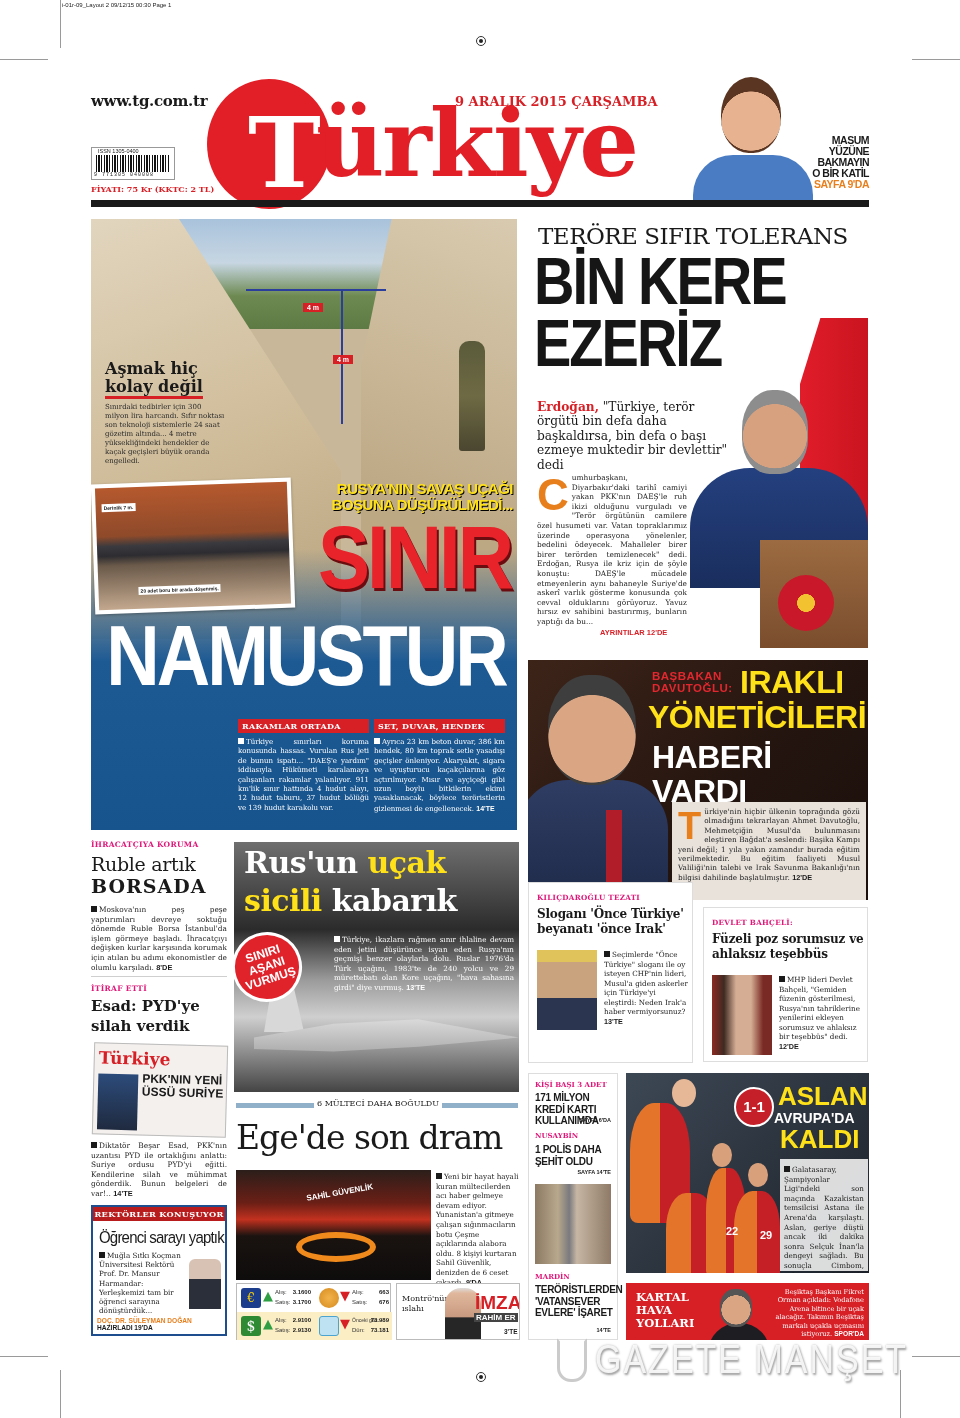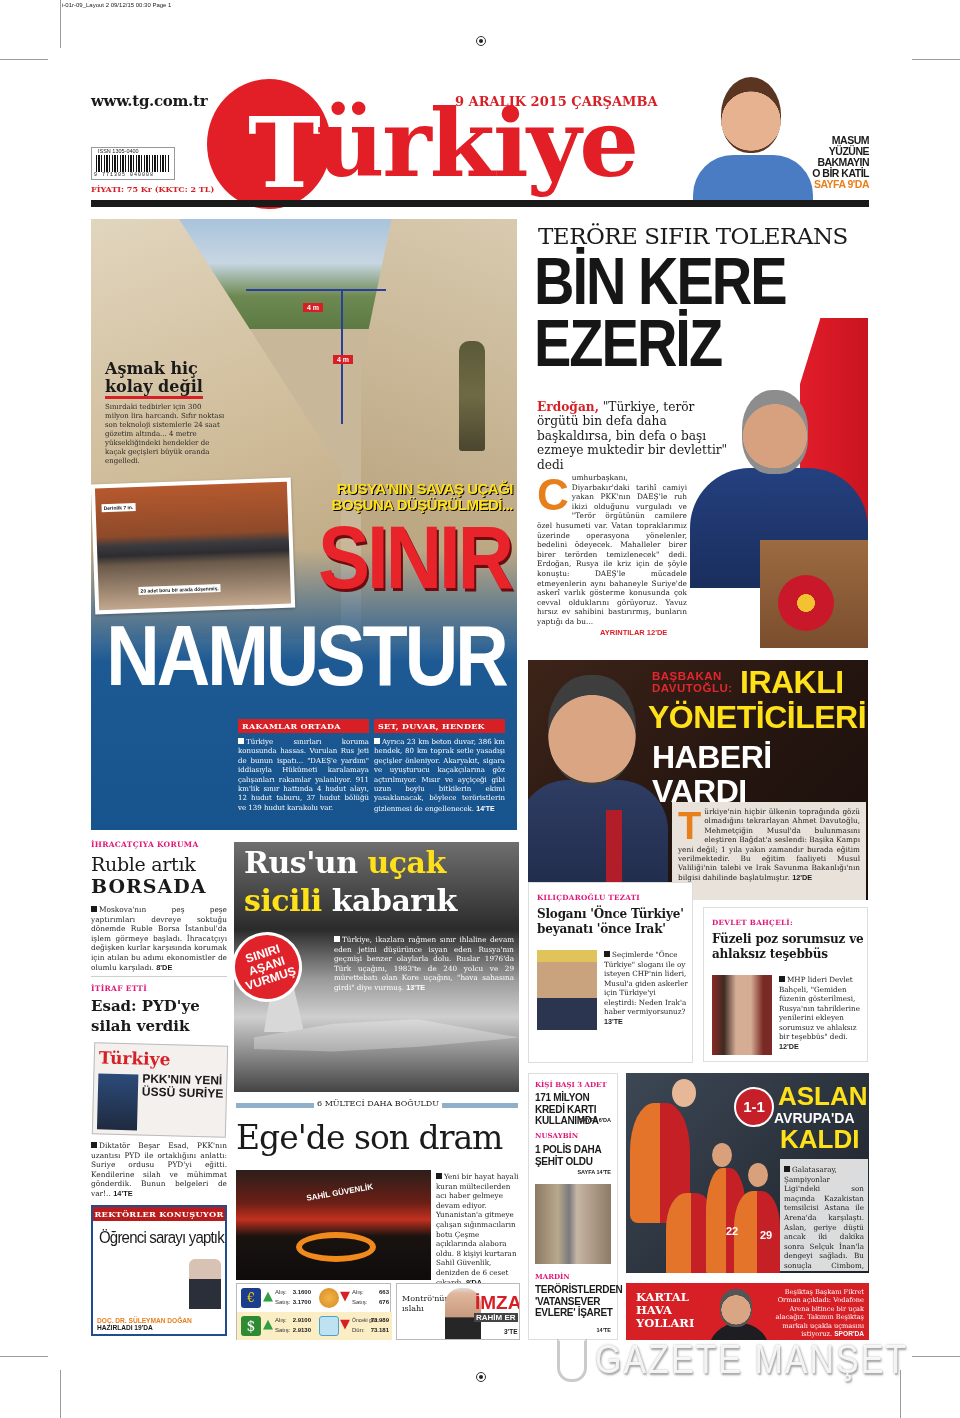--- a/index.html
+++ b/index.html
@@ -312,20 +312,21 @@
 <div class="abs esad-img">
   <div class="abs mini-logo serif">Türkiye</div>
   <div class="abs mini-photo"></div>
   <div class="abs mini-h">PKK'NIN YENİ ÜSSÜ SURİYE</div>
 </div>
 <div class="abs leftcol esad-t body-text"><span class="sq"></span><span>Diktatör Beşar Esad, PKK'nın uzantısı PYD ile ortaklığını anlattı: Suriye ordusu PYD'yi eğitti. Kendilerine silah ve mühimmat gönderdik. Bunun belgeleri de var!..</span> <span class="ref">14'TE</span></div>
 
 <div class="abs rektor">
   <div class="rektor-head serif">REKTÖRLER KONUŞUYOR</div>
   <div class="rektor-title">Öğrenci sarayı yaptık</div>
+  <div class="rektor-text serif"><span class="sq"></span><span>Muğla Sıtkı Koçman Üniversitesi Rektörü Prof. Dr. Mansur Harmandar: Yerleşkemizi tam bir öğrenci sarayına dönüştürdük...</span></div>
   <div class="rektor-photo"></div>
   <div class="rektor-foot"><span class="orange">DOÇ. DR. SÜLEYMAN DOĞAN</span> <span>HAZIRLADI 19'DA</span></div>
 </div>
 
 <div class="abs rus-box">
   <div class="abs jet-fin"></div>
   <div class="abs jet"></div>
   <div class="abs rus-h2 serif"><span class="yellow">sicili</span><span> kabarık</span></div>
   <div class="abs rus-h1 serif"><span>Rus'un </span><span class="yellow">uçak</span></div>
   <div class="abs sinir-badge">

